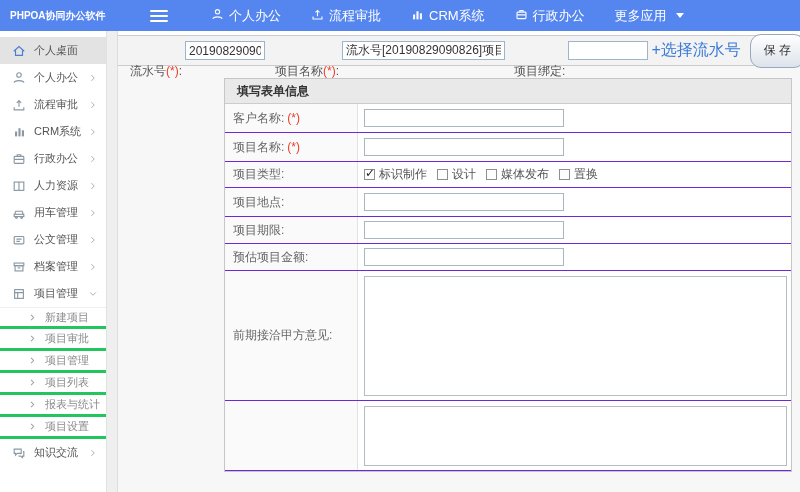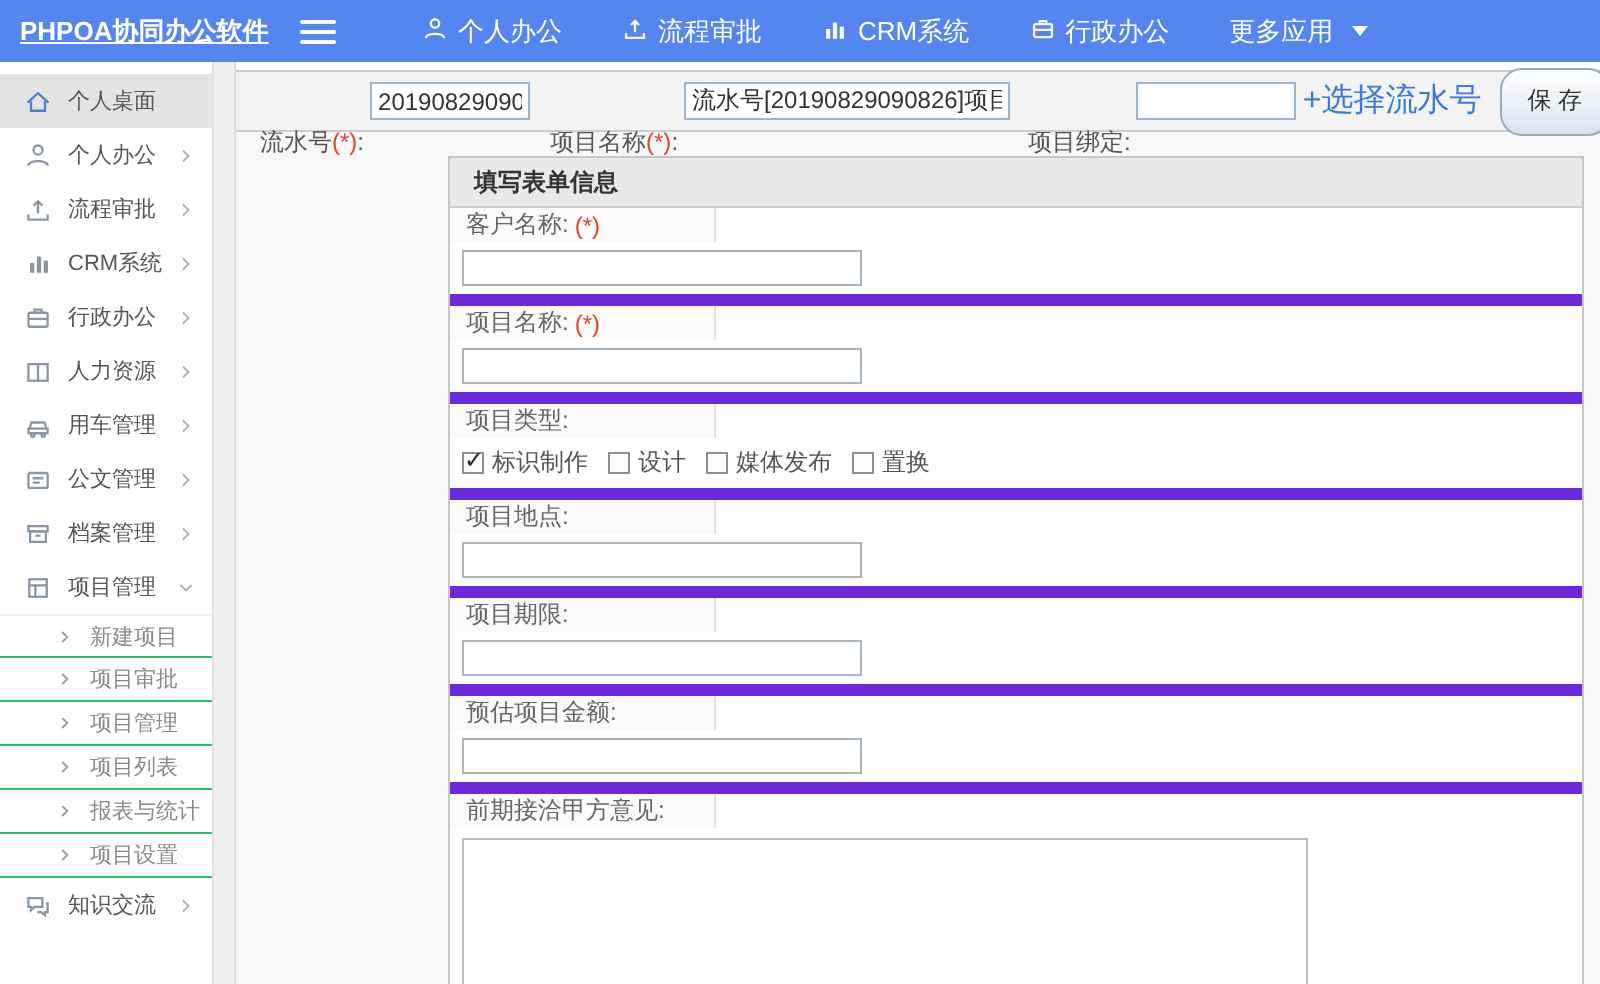--- a/index.html
+++ b/index.html
@@ -2,21 +2,21 @@
 <html><head>
 <meta charset="utf-8">
 <style>
   * { margin:0; padding:0; box-sizing:border-box; }
   html,body { width:800px; height:492px; overflow:hidden; }
   body { font-family:"Liberation Sans","DejaVu Sans",sans-serif; background:#fff; }
   .screen { width:800px; height:492px; overflow:hidden; position:relative; }
 
   
   .navbar { height:31px; background:#5586f0; display:flex; align-items:center; color:#fff; }
-  .brand { font-size:13px; font-weight:bold; padding:0 10px; width:150px; white-space:nowrap;text-decoration:underline; }
+  .brand { font-size:10px; font-weight:bold; padding:0 10px; width:150px; white-space:nowrap; }
   .hamburger { width:18px; display:flex; flex-direction:column; gap:3px; margin:0 14px 0 0; cursor:pointer; }
   .hamburger span { display:block; height:2px; background:#fff; border-radius:1px; }
   .nav-items { display:flex; align-items:center; margin-left:14px; }
   .nav-item { display:flex; align-items:center; gap:5px; font-size:13px; padding:0 15px; height:31px; cursor:pointer; white-space:nowrap; }
   .nav-item svg { opacity:.95; }
   .caret-down { width:0; height:0; border-left:4px solid transparent; border-right:4px solid transparent; border-top:5px solid #fff; margin-left:4px; }
 
   
   .app { display:flex; height:461px; }
   .sidebar { width:107px; background:#fff; border-right:1px solid #e2e2e2; padding-top:6px; font-size:11px; color:#555; flex:none; }
@@ -24,40 +24,40 @@
   .main { flex:1; background:#f7f7f7; overflow:hidden; }
 
   
   .side-item { height:27px; display:flex; align-items:center; padding:0 8px 0 12px; cursor:pointer; color:#555; }
   .side-item .sicon { width:14px; height:14px; margin-right:8px; color:#8a97a3; display:flex; align-items:center; justify-content:center; flex:none; }
   .side-item.active { background:#e3e3e3; }
   .side-item.active .sicon { color:#4a7fd4; }
   .side-item .slabel { flex:1; white-space:nowrap; overflow:hidden; }
   .side-item .chev { color:#b0b0b0; display:flex; }
   .sub-list { }
-  .sub-item { height:22px; display:flex; align-items:center; padding-left:28px; color:#8a8a8a; border-bottom:1px solid #22c55e; cursor:pointer; }
+  .sub-item { height:22px; display:flex; align-items:center; padding-left:28px; color:#8a8a8a; border-bottom:3px solid #22c55e; cursor:pointer; }
   .sub-item:first-child { border-top:1px solid #f0f0f0; }
   .sub-item .chev { margin-right:8px; color:#9f9f9f; display:flex; }
 
   
   .gap { height:4px; background:#fff; }
   .toolbar { height:31px; background:#f3f3f3; border-top:1px solid #ccc; border-bottom:1px solid #ccc; display:flex; align-items:center; padding:0 8px 0 12px; font-size:12px; color:#555; white-space:nowrap; }
   .tlabel { margin-right:3px;margin-top:42px; }
   .req { color:#e8402a; font-style:normal; }
   .tb-input { height:19px; border:1px solid #9eb4ca; background:#fff; font-size:12px; padding:0 3px; color:#333; font-family:"Liberation Sans",sans-serif; }
   .tb-input.serial { width:80px; }
   .tb-input.pname { width:186px; }
   .tb-input.bind { width:80px; }
   .blue-link { color:#3a7bd8; text-decoration:none; font-size:16px; cursor:pointer; white-space:nowrap; }
   .save-btn { margin-left:9px; height:34px; padding:0 13px; border:1px solid #98a8bd; border-radius:11px; background:linear-gradient(#ffffff,#dde3eb); font-size:12px; color:#333; font-family:"Liberation Sans",sans-serif; cursor:pointer; white-space:nowrap; }
 
   
   .panel { margin:12px 0 0 106px; width:568px; background:#fff; border:1px solid #c6c6c6; font-size:12px; }
   .panel-header { height:25px; line-height:25px; background:#e9e9e9; border-bottom:1px solid #ccc; font-weight:bold; color:#333; padding-left:12px; }
-  .frow { display:flex; border-bottom:6px solid #6d28d9;flex-direction:column; }
+  .frow { display:flex; border-bottom:1px solid #6d28d9; }
   .row-label { width:133px; flex:none; background:#fafafa; border-right:1px solid #e2e2e2; color:#666; display:flex; align-items:center; padding-left:8px; }
   .row-label .req { margin-left:3px; }
   .row-content { flex:1; display:flex; align-items:center; padding:4px 4px 4px 6px; }
   .h29 { min-height:29px; } .h26 { min-height:26px; } .h27 { min-height:27px; }
   .text-input { width:200px; height:18px; border:1px solid #a9b7c1; font-size:12px; padding:0 3px; background:#fff; font-family:"Liberation Sans",sans-serif; }
   .cbg { display:flex; align-items:center; margin-right:10px; color:#555; cursor:pointer; }
   .cb { width:11px; height:11px; border:1px solid #8f8f8f; background:#fdfdfd; display:inline-block; position:relative; margin-right:4px; flex:none; }
   .cb.checked::after { content:"\2713"; position:absolute; top:-4px; left:0; font-size:12px; font-weight:bold; color:#222; }
   .ta { border:1px solid #b5bdc4; background:#fff; }
   .ta-full { width:423px; height:120px; }

